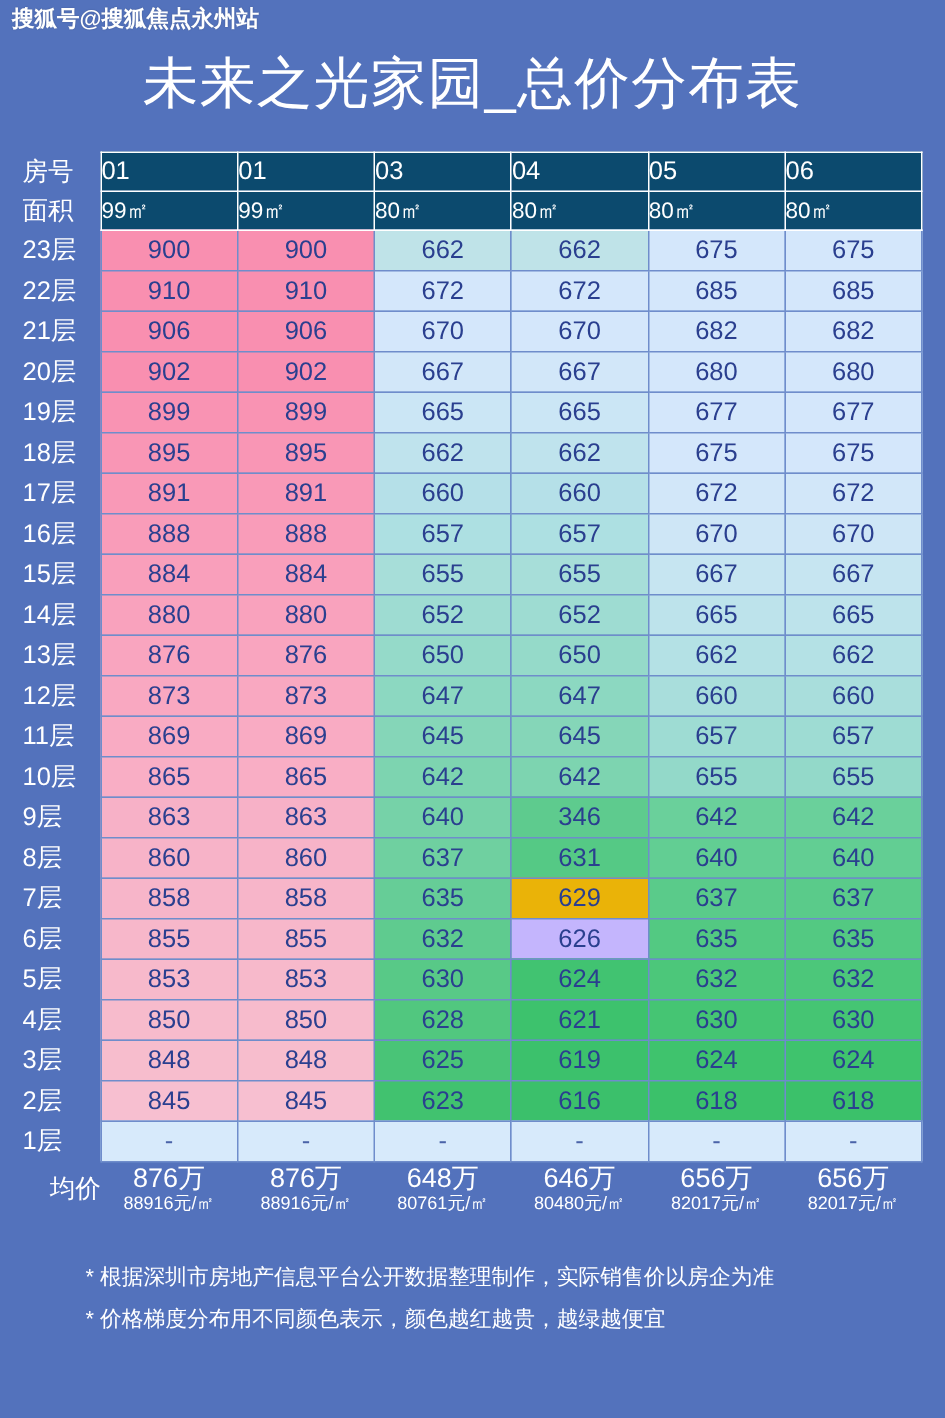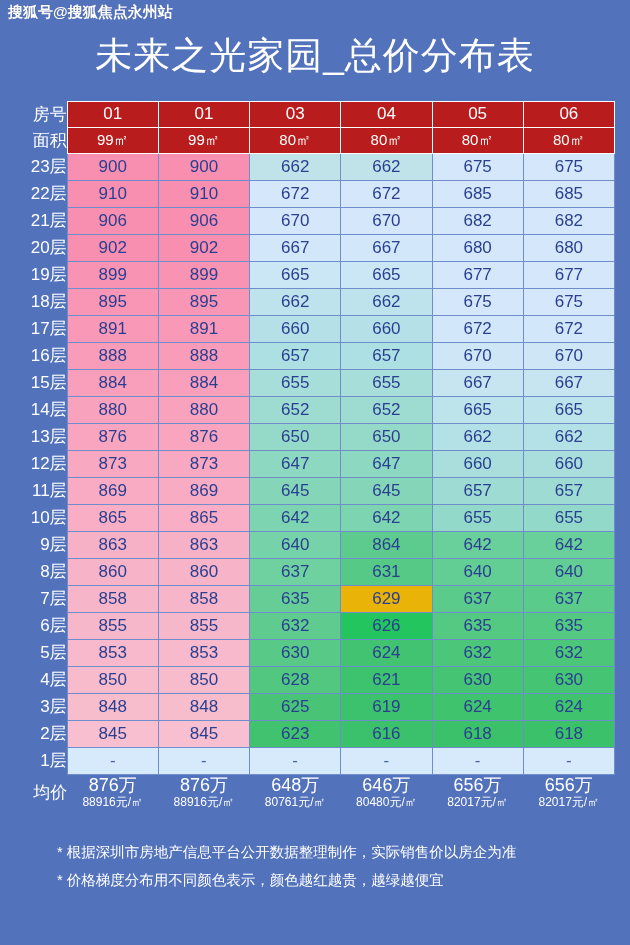--- a/index.html
+++ b/index.html
@@ -59,37 +59,36 @@
     table-layout: fixed;
   }
   table.grid td, table.grid th {
     padding: 0;
     margin: 0;
   }
 
   
   .rowlabel {
     width: 52px;
-    text-align: right;
+    text-align: left;
     padding-right: 6px;
     color: #ffffff;
     font-size: 17px;
     white-space: nowrap;
     background: transparent;
     border: none;
   }
 
   
   .hdr {
     height: 25px;
     border: 1px solid #ffffff;
     color: #ffffff;
     font-size: 17px;
-    text-align: center;
-    background: #b91c1c;
+    background: #0c4a6e;
     font-weight: normal;
   }
   .hdr.area {
     font-size: 15px;
   }
 
   
   .cell {
     height: 26px;
     border: 1px solid #6f8dcb;
@@ -304,21 +303,21 @@
           <td class="cell" style="background: rgb(125, 212, 176);">642</td>
           <td class="cell" style="background: rgb(125, 212, 176);">642</td>
           <td class="cell" style="background: rgb(147, 217, 201);">655</td>
           <td class="cell" style="background: rgb(147, 217, 201);">655</td>
         </tr>
         <tr>
           <td class="rowlabel">9层</td>
           <td class="cell" style="background: rgb(247, 177, 199);">863</td>
           <td class="cell" style="background: rgb(247, 177, 199);">863</td>
           <td class="cell" style="background: rgb(118, 210, 168);">640</td>
-          <td class="cell" style="background: rgb(94, 203, 142);">864</td>
+          <td class="cell" style="background: rgb(94, 203, 142);">346</td>
           <td class="cell" style="background: rgb(106, 208, 155);">642</td>
           <td class="cell" style="background: rgb(106, 208, 155);">642</td>
         </tr>
         <tr>
           <td class="rowlabel">8层</td>
           <td class="cell" style="background: rgb(247, 179, 200);">860</td>
           <td class="cell" style="background: rgb(247, 179, 200);">860</td>
           <td class="cell" style="background: rgb(111, 208, 160);">637</td>
           <td class="cell" style="background: rgb(85, 201, 133);">631</td>
           <td class="cell" style="background: rgb(98, 206, 147);">640</td>
@@ -331,21 +330,21 @@
           <td class="cell" style="background: rgb(102, 205, 151);">635</td>
           <td class="cell" style="background: #eab308;">629</td>
           <td class="cell" style="background: rgb(90, 203, 138);">637</td>
           <td class="cell" style="background: rgb(90, 203, 138);">637</td>
         </tr>
         <tr>
           <td class="rowlabel">6层</td>
           <td class="cell" style="background: rgb(247, 183, 202);">855</td>
           <td class="cell" style="background: rgb(247, 183, 202);">855</td>
           <td class="cell" style="background: rgb(95, 203, 143);">632</td>
-          <td class="cell" style="background: #22c55e;">626</td>
+          <td class="cell" style="background: #c4b5fd;">626</td>
           <td class="cell" style="background: rgb(83, 201, 130);">635</td>
           <td class="cell" style="background: rgb(83, 201, 130);">635</td>
         </tr>
         <tr>
           <td class="rowlabel">5层</td>
           <td class="cell" style="background: rgb(247, 185, 203);">853</td>
           <td class="cell" style="background: rgb(247, 185, 203);">853</td>
           <td class="cell" style="background: rgb(88, 201, 135);">630</td>
           <td class="cell" style="background: rgb(65, 195, 113);">624</td>
           <td class="cell" style="background: rgb(76, 199, 122);">632</td>

